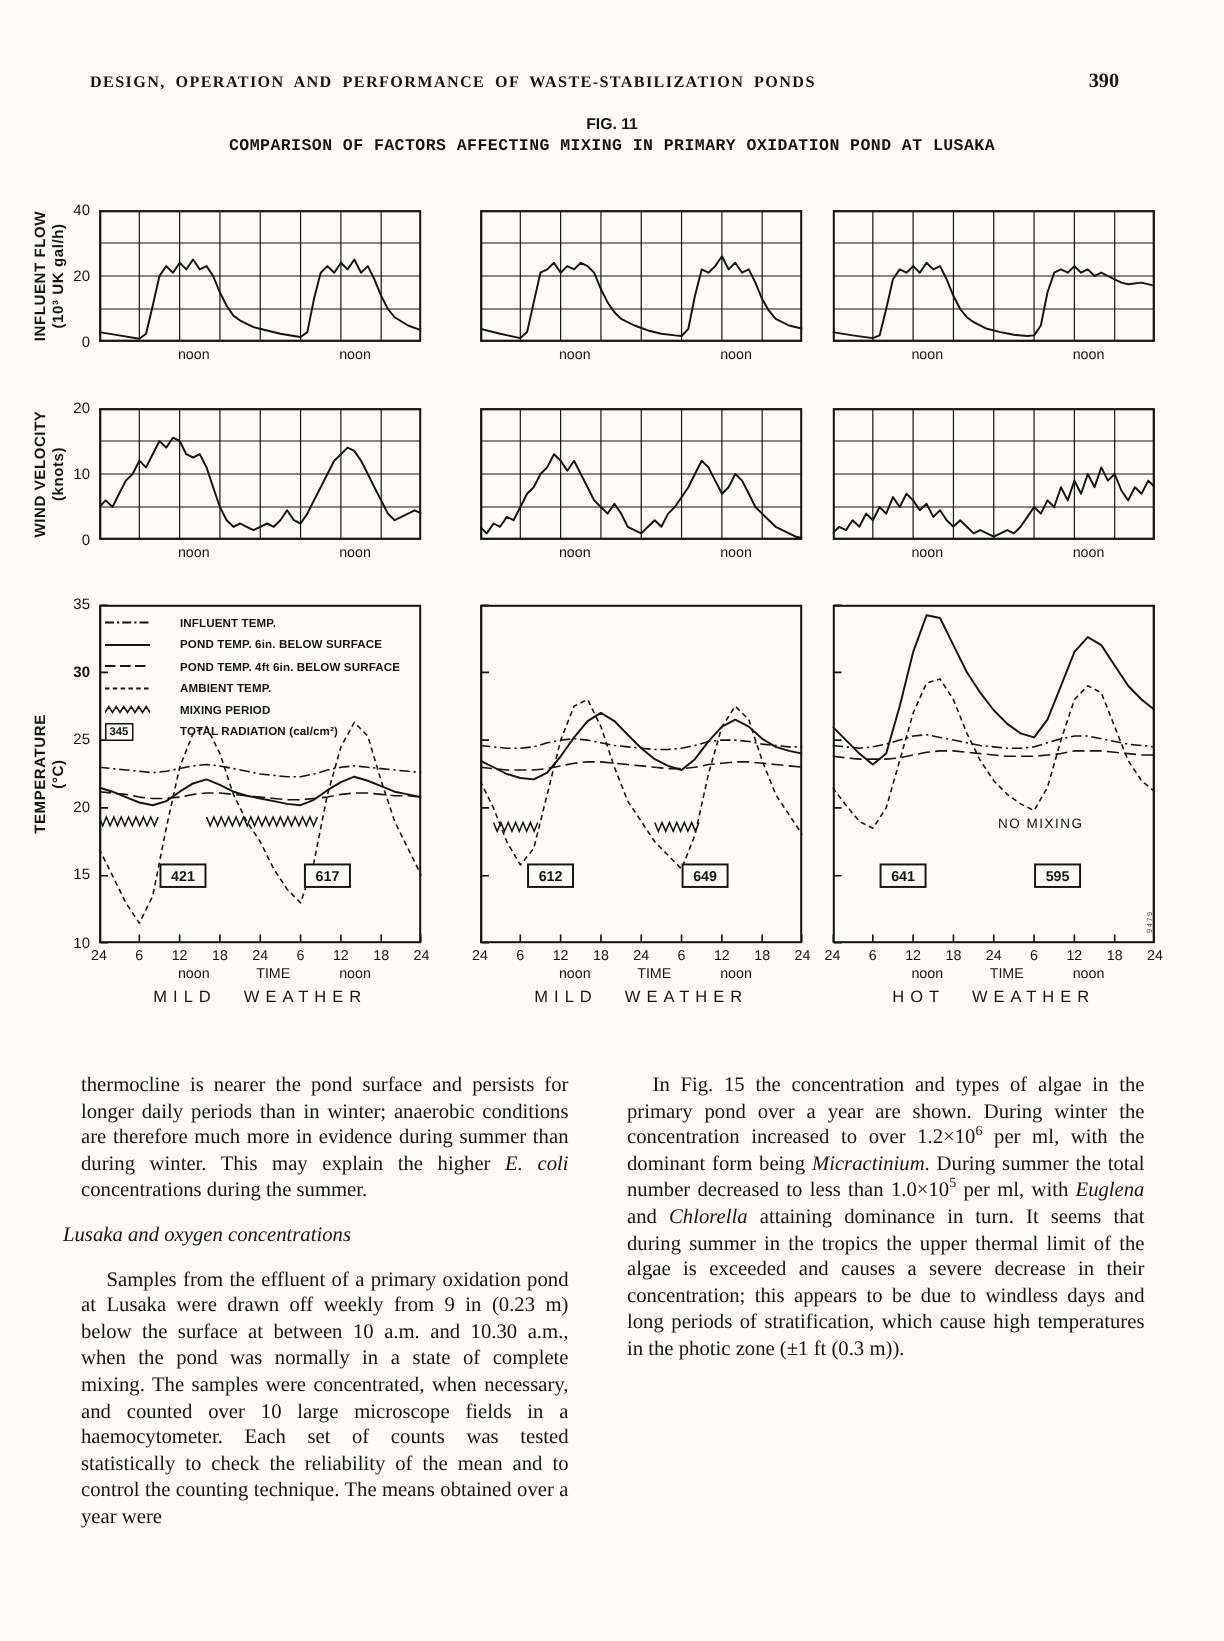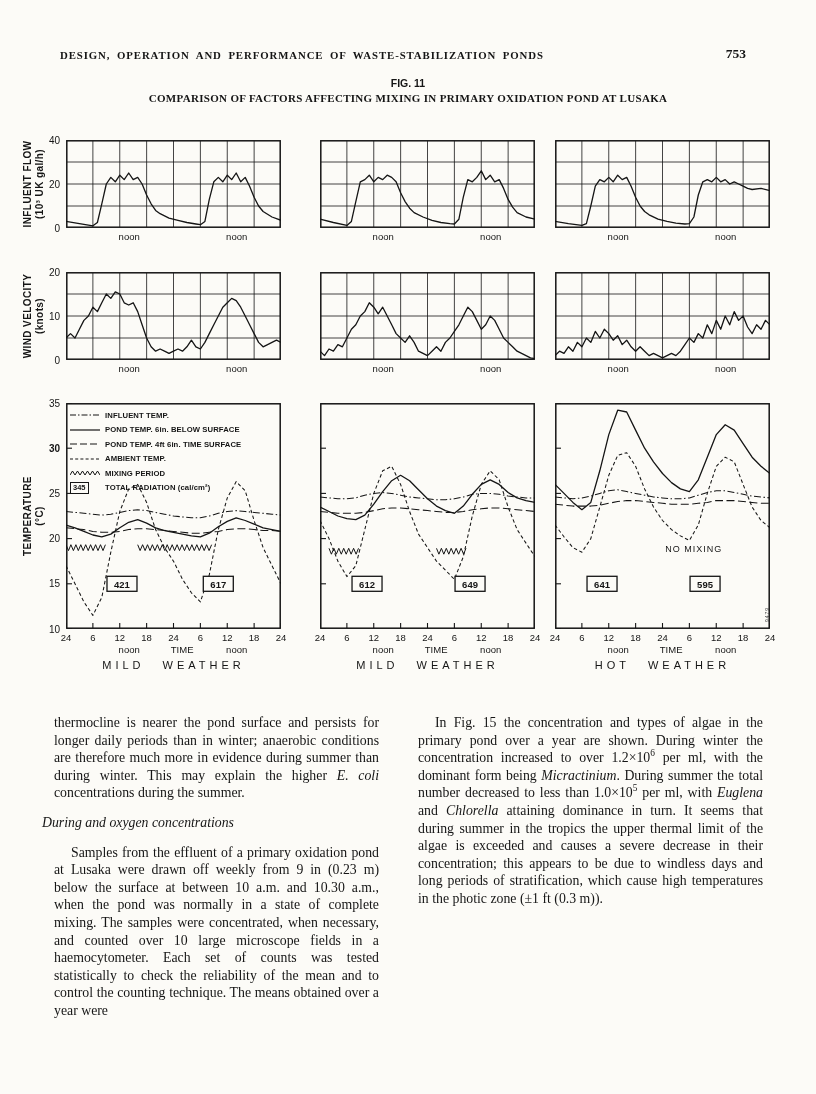--- a/index.html
+++ b/index.html
@@ -12,41 +12,41 @@
     position:absolute;top:49px;left:60px;right:90px;
     font-size:10.8px;font-weight:700;letter-spacing:.9px;word-spacing:3px;
   }
   .pageno{position:absolute;top:46px;right:70px;font-size:13.5px;font-weight:700;}
   .figlabel{
     position:absolute;top:77px;left:0;width:100%;text-align:center;
     font-family:"Liberation Sans","DejaVu Sans",sans-serif;font-size:10.5px;font-weight:700;
   }
   .figtitle{
     position:absolute;top:92px;left:0;width:100%;text-align:center;
-    font-family:Liberation Serif, serif;font-size:11px;font-weight:700;letter-spacing:.3px;
+    font-family:Liberation Mono, monospace;font-size:11px;font-weight:700;letter-spacing:.3px;
   }
   #chartArea{
     position:absolute;top:128px;left:0;width:816px;height:556px;
     font-family:"Liberation Sans","DejaVu Sans",sans-serif;
   }
   .panel{position:absolute;}
   .ytick{position:absolute;font-size:10px;text-align:right;font-weight:400;}
   .xtick{position:absolute;font-size:9.5px;text-align:center;width:18px;}
   .sublabel{position:absolute;font-size:9.5px;text-align:right;width:40px;}
   .weather{position:absolute;font-size:11px;letter-spacing:4px;word-spacing:11px;text-align:center;}
   .yaxis-title{
     position:absolute;transform:rotate(-90deg);transform-origin:0 0;
     text-align:center;font-weight:700;font-size:10px;letter-spacing:.4px;line-height:11.5px;white-space:nowrap;
   }
   .legend{position:absolute;left:70px;top:280px;width:205px;z-index:5;}
   .lg-row{display:flex;align-items:center;height:14.5px;}
   .lg-sample{flex:0 0 30px;margin-right:5px;}
   .lg-samplewrap{flex:0 0 30px;margin-right:5px;display:flex;}
   .lg-box{border:1.2px solid #151515;font-size:7.5px;font-weight:700;padding:0 2px;line-height:9.5px;background:#fcfbf7;}
-  .lg-label{font-size:7.7px;font-weight:700;letter-spacing:.1px;white-space:nowrap;}
+  .lg-label{font-size:7.7px;font-weight:700;letter-spacing:.1px;white-space:nowrap;margin-left:15px;}
   .ln{stroke:#151515;stroke-width:1.2;fill:none;}
   .lnz{stroke:#151515;stroke-width:1;fill:none;}
   .dashdot{stroke-dasharray:6 2 1.5 2;}
   .longdash{stroke-dasharray:7 3;}
   .dashed{stroke-dasharray:3 2.2;}
   .plateref{
     position:absolute;left:764px;top:494px;font-size:5px;letter-spacing:1px;color:#444;
     transform:rotate(-90deg);transform-origin:0 0;
     font-family:"Liberation Sans","DejaVu Sans",sans-serif;
   }
@@ -57,21 +57,21 @@
   .para{margin:12px;}
   .ind{text-indent:17px;}
   .subhead{font-style:italic;margin:9px 0 6px 0;text-align:left;}
   i{font-style:italic;}
   sup{font-size:.68em;line-height:0;}
 </style>
 </head>
 <body>
 
 <div class="hdr">DESIGN, OPERATION AND PERFORMANCE OF WASTE-STABILIZATION PONDS</div>
-<div class="pageno">753</div>
+<div class="pageno">390</div>
 
 <div class="figlabel">FIG. 11</div>
 <div class="figtitle">COMPARISON OF FACTORS AFFECTING MIXING IN PRIMARY OXIDATION POND AT LUSAKA</div>
 
 <div id="chartArea">
 
   <div class="yaxis-title" style="left:22px;top:100px;width:88px">
     <div>INFLUENT FLOW</div>
     <div>(10³ UK gal/h)</div>
   </div>
@@ -94,21 +94,21 @@
     <div class="lg-row">
       <svg class="lg-sample" width="30" height="8">
           <line class="ln" x1="0" y1="4" x2="30" y2="4"></line>
         </svg>
       <span class="lg-label">POND TEMP. 6in. BELOW SURFACE</span>
     </div>
     <div class="lg-row">
       <svg class="lg-sample" width="30" height="8">
           <line class="ln longdash" x1="0" y1="4" x2="30" y2="4"></line>
         </svg>
-      <span class="lg-label">POND TEMP. 4ft 6in. TIME SURFACE</span>
+      <span class="lg-label">POND TEMP. 4ft 6in. BELOW SURFACE</span>
     </div>
     <div class="lg-row">
       <svg class="lg-sample" width="30" height="8">
           <line class="ln dashed" x1="0" y1="4" x2="30" y2="4"></line>
         </svg>
       <span class="lg-label">AMBIENT TEMP.</span>
     </div>
     <div class="lg-row">
       <svg class="lg-sample" width="30" height="8">
           <polyline class="lnz" points="0,6 2.5,2 5,6 7.5,2 10,6 12.5,2 15,6 17.5,2 20,6 22.5,2 25,6 27.5,2 30,6"></polyline>
@@ -352,19 +352,19 @@
     <div class="sublabel" style="left: 642.5px; top: 516px;">TIME</div>
     <div class="sublabel" style="left: 696.25px; top: 516px;">noon</div>
     <div class="weather" style="left: 66px; width: 215px; top: 531px;">MILD WEATHER</div>
     <div class="weather" style="left: 320px; width: 215px; top: 531px;">MILD WEATHER</div>
     <div class="weather" style="left: 555px; width: 215px; top: 531px;">HOT WEATHER</div>
   </div>
 
 <div class="textblock">
   <div class="col col-left">
     <p class="para"><span>thermocline is nearer the pond surface and persists for longer daily periods than in winter; anaerobic conditions are therefore much more in evidence during summer than during winter. This may explain the higher </span><i>E. coli</i><span> concentrations during the summer.</span></p>
-    <p class="para subhead">During and oxygen concentrations</p>
+    <p class="para subhead">Lusaka and oxygen concentrations</p>
     <p class="para ind">Samples from the effluent of a primary oxidation pond at Lusaka were drawn off weekly from 9 in (0.23 m) below the surface at between 10 a.m. and 10.30 a.m., when the pond was normally in a state of complete mixing.  The samples were concentrated, when necessary, and counted over 10 large microscope fields in a haemocytometer.  Each set of counts was tested statistically to check the reliability of the mean and to control the counting technique.  The means obtained over a year were</p>
   </div>
   <div class="col col-right">
     <p class="para ind"><span>In Fig. 15 the concentration and types of algae in the primary pond over a year are shown.  During winter the concentration increased to over 1.2×10</span><sup>6</sup><span> per ml, with the dominant form being </span><i>Micractinium</i><span>. During summer the total number decreased to less than 1.0×10</span><sup>5</sup><span> per ml, with </span><i>Euglena</i><span> and </span><i>Chlorella</i><span> attaining dominance in turn.  It seems that during summer in the tropics the upper thermal limit of the algae is exceeded and causes a severe decrease in their concentration; this appears to be due to windless days and long periods of stratification, which cause high temperatures in the photic zone (±1 ft (0.3 m)).</span></p>
   </div>
 </div>
 
 </body></html>

